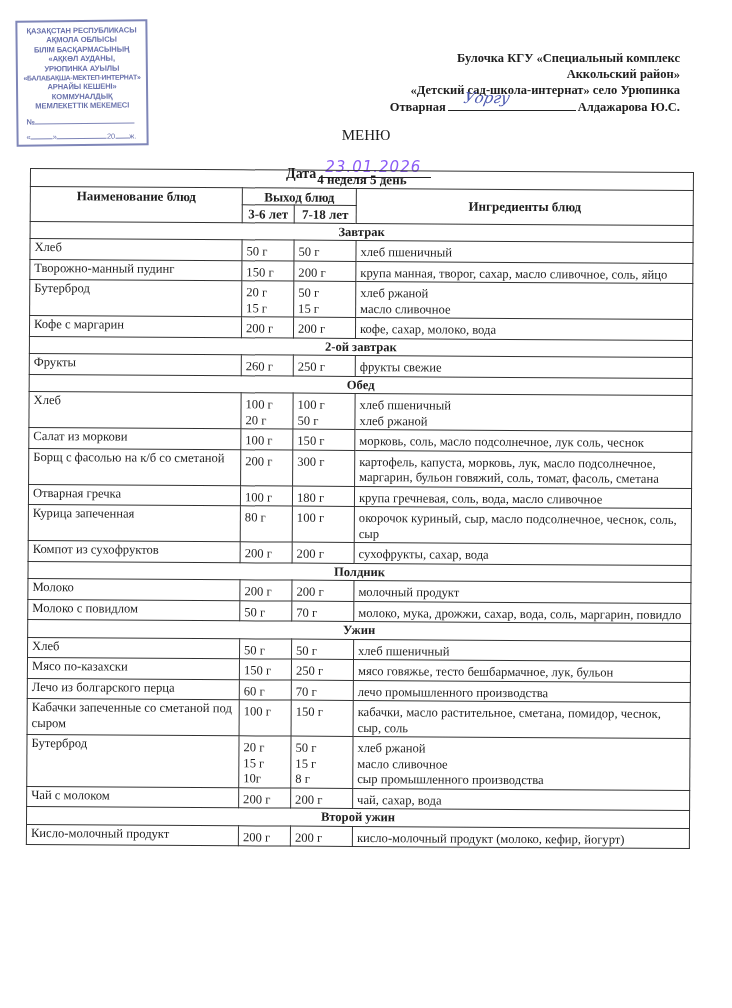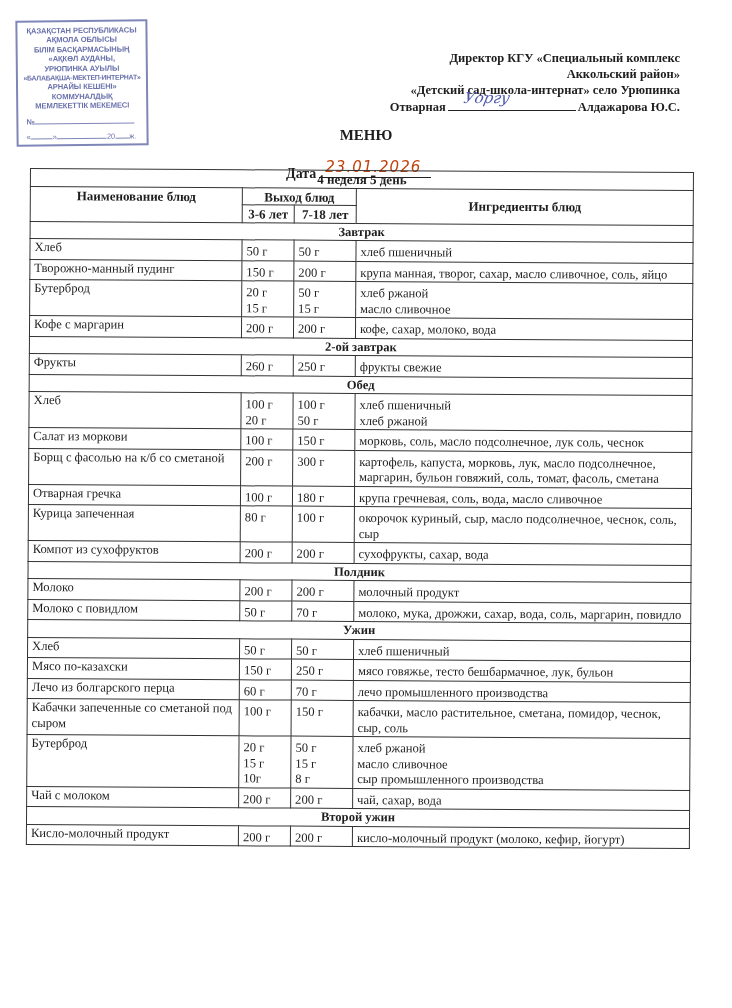--- a/index.html
+++ b/index.html
@@ -16,24 +16,24 @@
   .stamp .daterow .u1 { display:inline-block; width:22px; border-bottom:1px solid #7f86b8; height:6px; }
   .stamp .daterow .u2 { display:inline-block; width:50px; border-bottom:1px solid #7f86b8; height:6px; }
   .stamp .daterow .u3 { display:inline-block; width:14px; border-bottom:1px solid #7f86b8; height:6px; }
 
   .approve { position:absolute; right:52px; top:50px; text-align:right; font-weight:bold;
              font-size:12.5px; line-height:16px; }
   .approve .sign-line { display:inline-block; width:128px; border-bottom:1px solid #222; position:relative; height:12px; vertical-align:baseline; margin:0 2px; }
   .approve .signature { position:absolute; left:16px; top:-8px; font-family:"DejaVu Serif", serif; font-style:italic;
                         font-weight:normal; color:#4a57b0; font-size:15px; transform:skew(-12deg); }
 
-  .title { position:absolute; left:0; width:732px; top:127px; text-align:center; font-weight:bold; font-size:15px; }
+  .title { position:absolute; left:0; width:732px; top:127px; text-align:center; font-weight:normal; font-size:15px; }
   .date-row { position:absolute; left:286px; top:141px; font-weight:bold; font-size:14px;margin-top:21px; }
   .date-row .dline { display:inline-block; width:112px; border-bottom:1px solid #222; position:relative; height:15px; vertical-align:baseline; margin-left:3px; }
-  .date-row .dval { position:absolute; left:6px; top:-4px; color:#c2410c; font-family:"DejaVu Sans", sans-serif;
+  .date-row .dval { position:absolute; left:6px; top:-4px; color:#8b5cf6; font-family:"DejaVu Sans", sans-serif;
                     font-style:italic; font-weight:normal; font-size:15px; letter-spacing:1px; }
 
   table.menu { position:absolute; left:30px; top:168px; width:664px; border-collapse:collapse;
                font-size:12.6px; line-height:15.5px; transform:rotate(0.35deg); transform-origin:left top; }
   table.menu td, table.menu th { border:1px solid #333; padding:1px 4px 0 4px; vertical-align:top; }
   table.menu th { font-weight:bold; font-size:13px; }
   .c-name { width:212px; }
   .c-a { width:52px; }
   .c-b { width:62px; }
   .c-ing { }
@@ -60,21 +60,21 @@
   <span class="ln">МЕМЛЕКЕТТІК МЕКЕМЕСІ</span>
   <div class="numrow">
     <b>№</b><span class="u"></span>
   </div>
   <div class="daterow">
     <span>«</span><span class="u1"></span><span>»</span><span class="u2"></span><span>20</span><span class="u3"></span><span>ж.</span>
   </div>
 </div>
 
 <div class="approve">
-  <div>Директор КГУ «Специальный комплекс</div>
+  <div>Булочка КГУ «Специальный комплекс</div>
   <div>Аккольский район»</div>
   <div>«Детский сад-школа-интернат» село Урюпинка</div>
   <div>
     <span>Отварная</span><span class="sign-line"><span class="signature">Уоргy</span></span><span>Алдажарова Ю.С.</span>
   </div>
 </div>
 
 <div class="title">МЕНЮ</div>
 <div class="date-row">
   <span>Дата</span><span class="dline"><span class="dval">23.01.2026</span></span>

